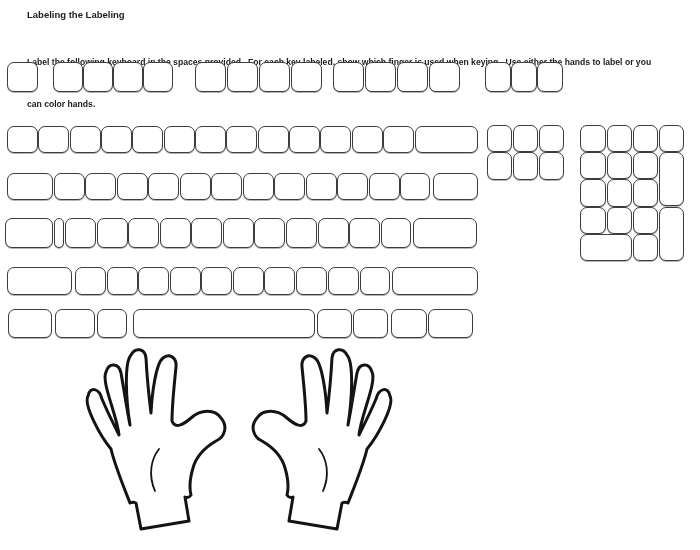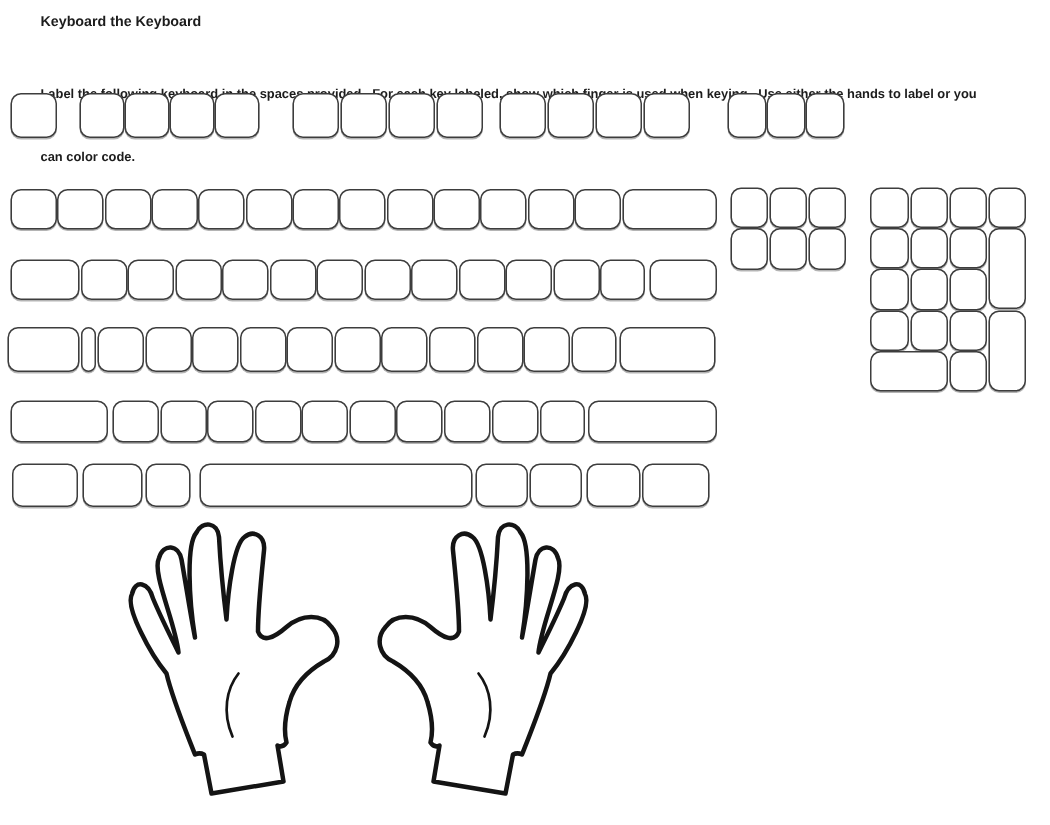--- a/index.html
+++ b/index.html
@@ -33,25 +33,25 @@
   .hand-crease{
     fill:none;stroke:var(--hand-stroke,#141414);
     stroke-width:1.8;stroke-linecap:round;
   }
 </style>
 </head>
 <body>
 
 <div class="page" style="--bg: #ffffff; --text: #1c1c1c; --key-border: #3d3d3d; --key-fill: #ffffff; --hand-stroke: #141414;">
 
-  <div class="title">Keyboard the Keyboard</div>
+  <div class="title">Labeling the Labeling</div>
 
   <div class="instructions">
     <div>Label the following keyboard in the spaces provided.  For each key labeled, show which finger is used when keying.  Use either the hands to label or you</div>
-    <div>can color code.</div>
+    <div>can color hands.</div>
   </div>
 
   <div class="keyboard">
       <div class="key" style="left: 7px; top: 62px; width: 31px; height: 30px;"></div>
       <div class="key" style="left: 53px; top: 62px; width: 30px; height: 30px;"></div>
       <div class="key" style="left: 83px; top: 62px; width: 30px; height: 30px;"></div>
       <div class="key" style="left: 113px; top: 62px; width: 30px; height: 30px;"></div>
       <div class="key" style="left: 143px; top: 62px; width: 30px; height: 30px;"></div>
       <div class="key" style="left: 195px; top: 62px; width: 31px; height: 30px;"></div>
       <div class="key" style="left: 227px; top: 62px; width: 31px; height: 30px;"></div>

